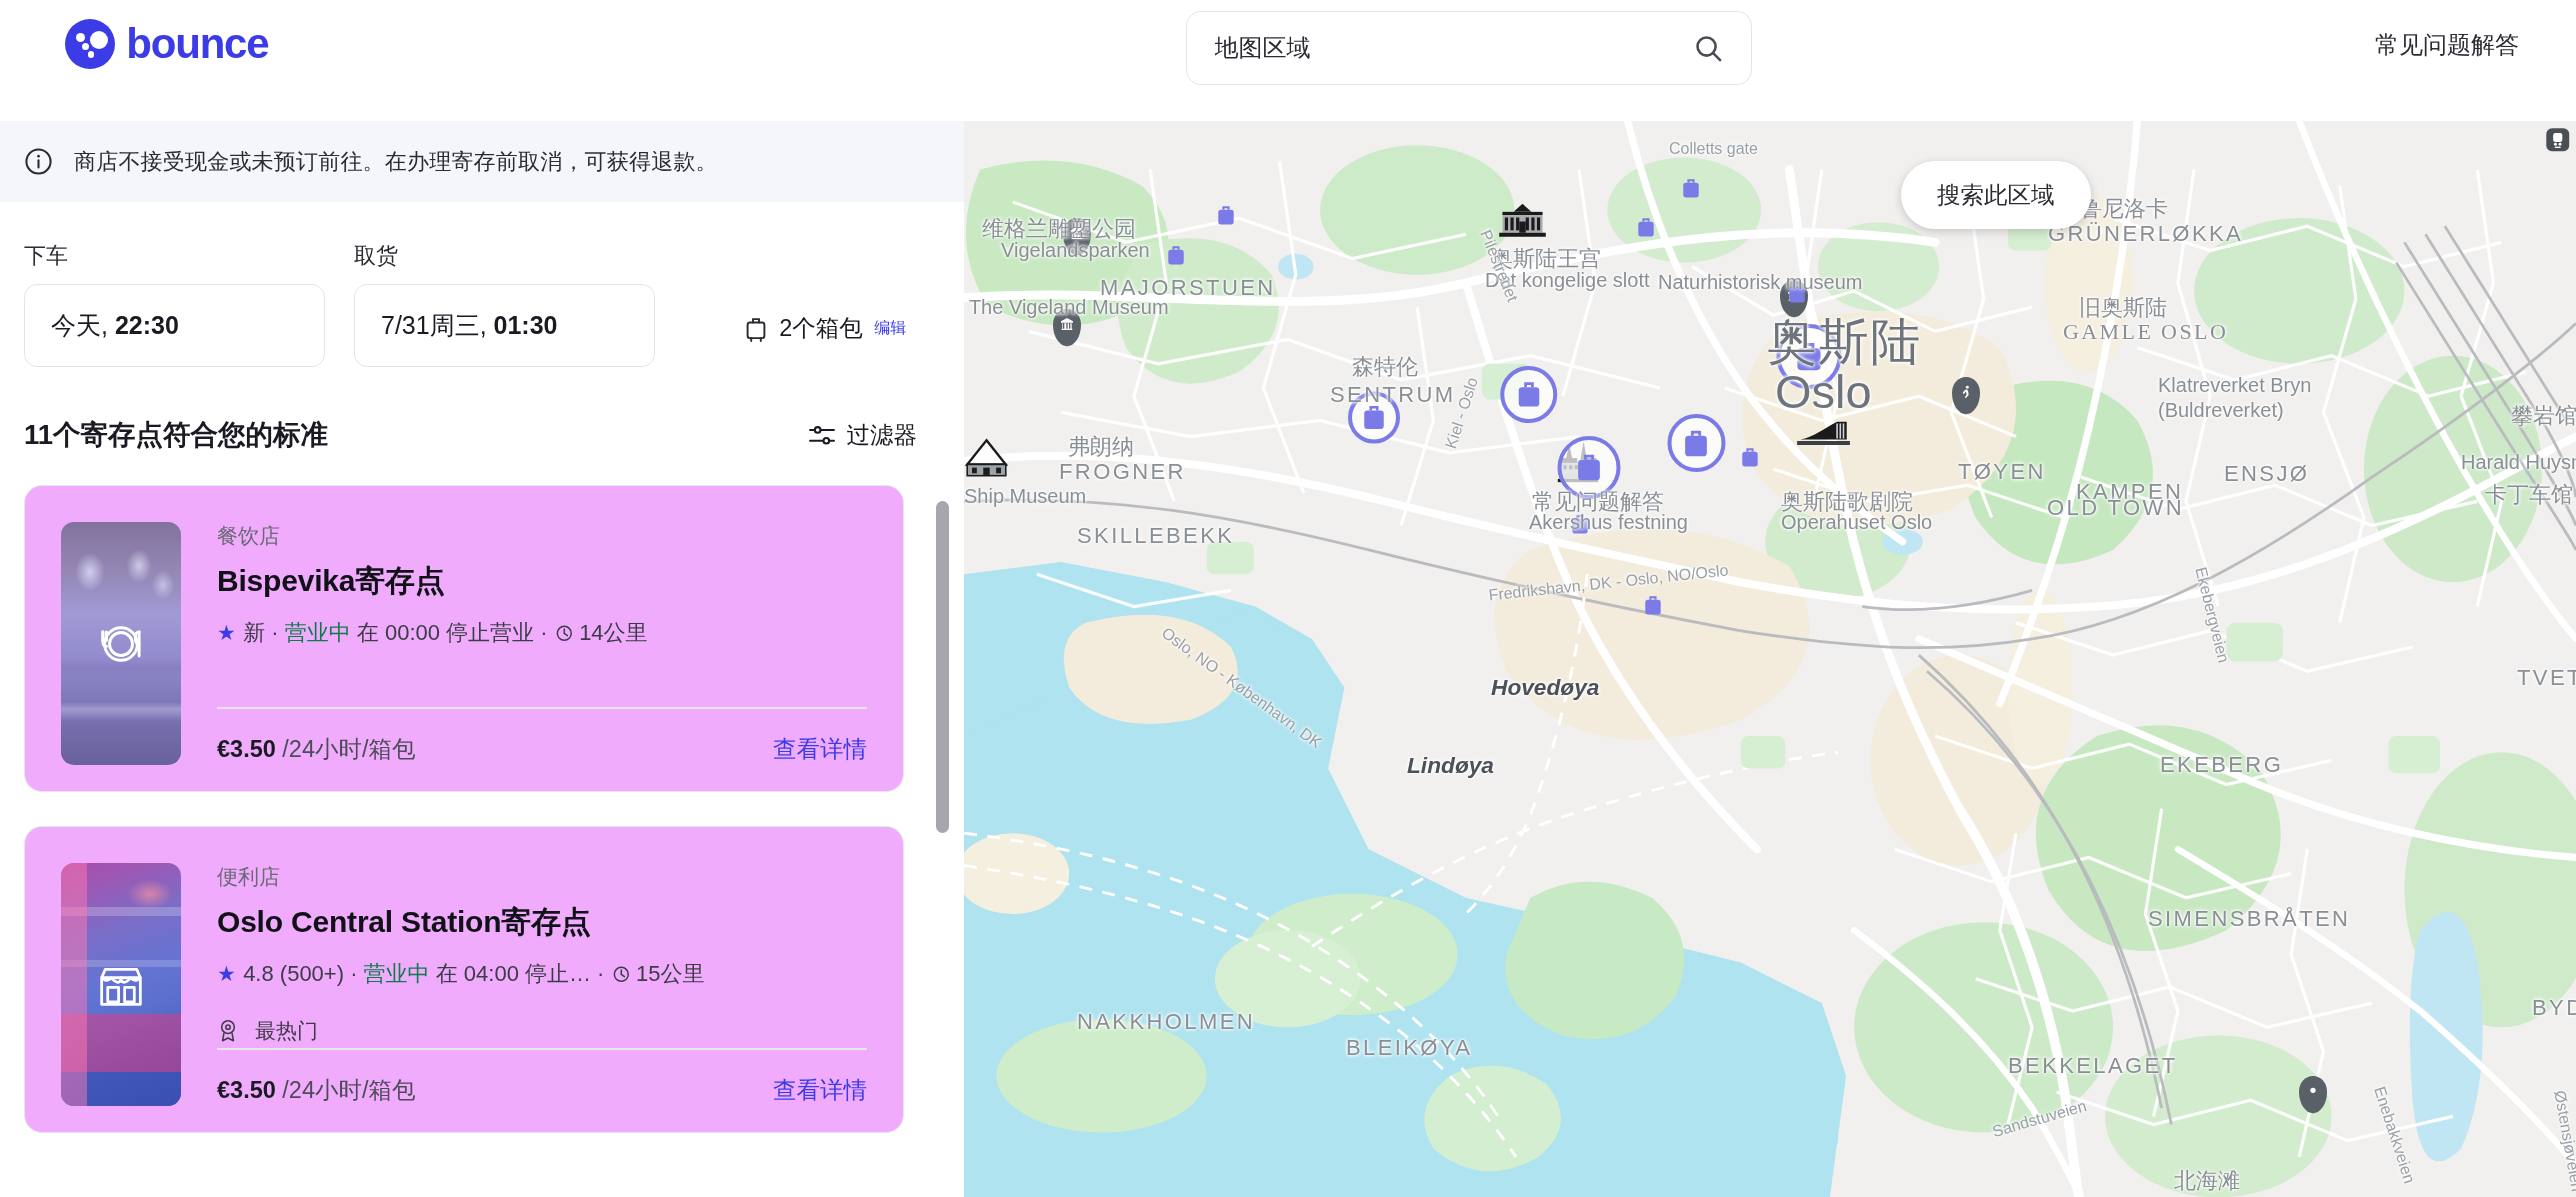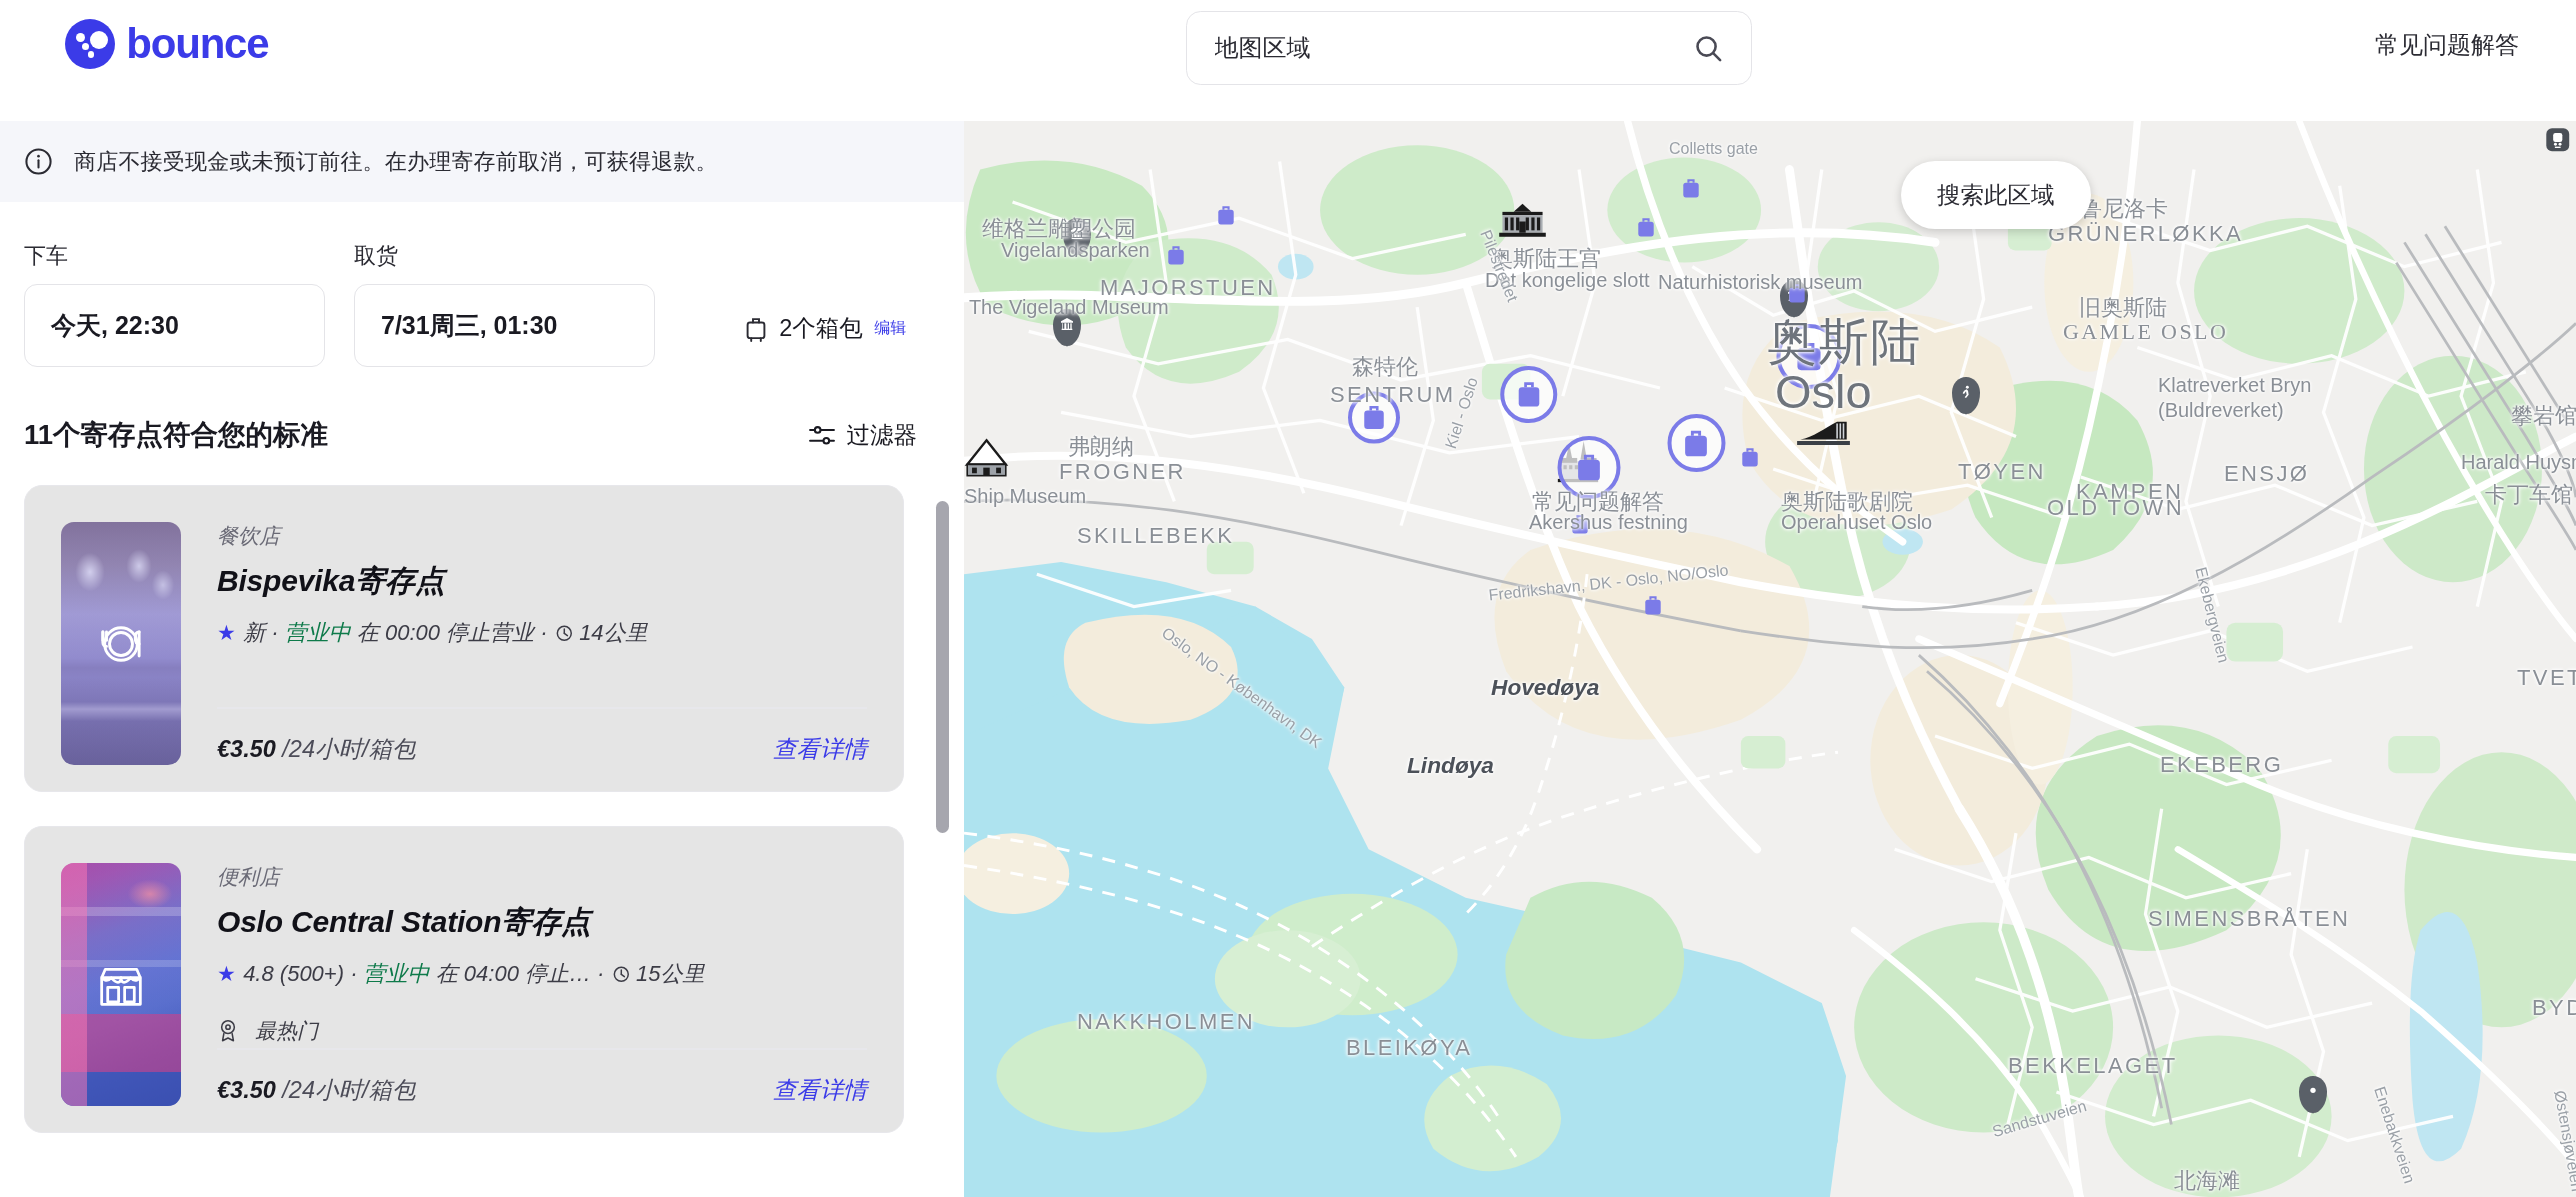--- a/index.html
+++ b/index.html
@@ -83,21 +83,21 @@
     padding: 39px 0 0 24px; gap: 29px;
   }
   .date-field { display: flex; flex-direction: column; }
   .date-label { font-size: 22px; color: #2B2B33; margin-bottom: 13px; }
   .date-box {
     width: 301px; height: 83px;
     border: 1.6px solid #E4E4E8; border-radius: 13px;
     display: flex; align-items: center; padding-left: 26px;
     font-size: 25px; color: #1A1A22; background: #fff;
   }
-  .date-box .day { font-weight: 700; }
+  .date-box .day { font-weight: 400; }
   .date-box .time { font-weight: 700; }
   .bags {
     display: flex; align-items: center; gap: 11.3px;
     margin-left: 60px; margin-bottom: 22.7px;
   }
   .bag-icon { width: 24px; height: 29px; flex: none; }
   .bags-count { font-size: 23.5px; color: #1A1A22; }
   .bags-edit { font-size: 16px; color: #3B3BE8; cursor: pointer; }
 
   .results-row {
@@ -106,23 +106,23 @@
   }
   .results-title { font-size: 27.5px; font-weight: 700; color: #1A1A22; }
   .filter-btn { display: flex; align-items: center; gap: 11.3px; cursor: pointer; }
   .filter-icon { width: 26px; height: 22.7px; flex: none; }
   .filter-label { font-size: 23.5px; color: #1A1A22; }
 
   
   .cards { padding: 32px 24px 0 24px; }
   .card {
     width: 880px; border: 1.6px solid #E7E7EB; border-radius: 18px;
-    background: #e5e5e5; margin-bottom: 34px;
+    background: #f0abfc; margin-bottom: 34px;
     padding: 36px 36px 26px 36px;
-    display: flex; gap: 36px; font-style: italic;
+    display: flex; gap: 36px;
   }
   .thumb {
     width: 120px; height: 243px; border-radius: 13px; flex: none;
     position: relative; overflow: hidden;
   }
   .thumb.restaurant {
     background:
       linear-gradient(rgba(96,96,210,.42), rgba(96,96,210,.42)),
       linear-gradient(180deg, #9a7f76 0%, #b6a09a 18%, #cfc4d6 38%, #b3a8c9 58%, #8c7f9b 78%, #6f6274 100%);
   }

